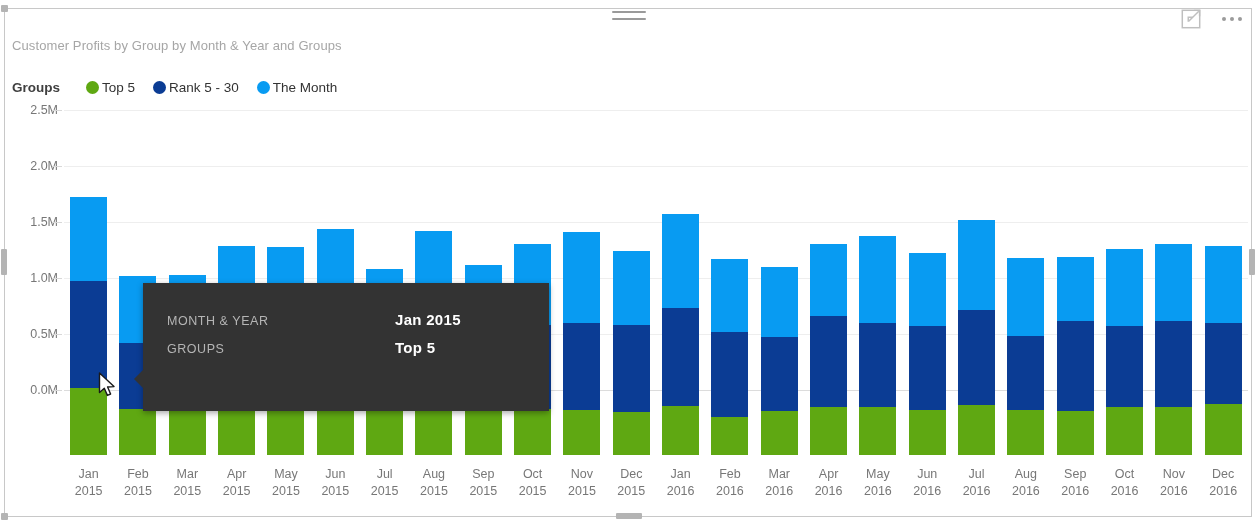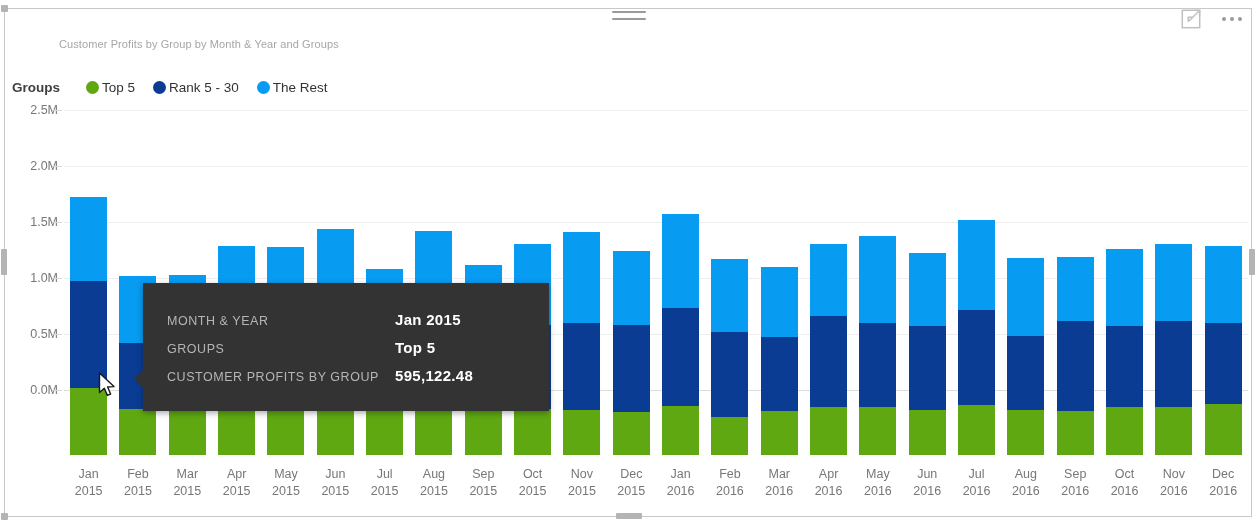--- a/index.html
+++ b/index.html
@@ -51,22 +51,22 @@
     display: flex; gap: 4px; align-items: center;
     height: 22px; cursor: pointer; padding: 0 2px;
   }
   .icon-more span {
     width: 4px; height: 4px; border-radius: 50%; background: #9b9b9b;
   }
 
   
   .viz-title {
     position: absolute; left: 12px; top: 38px;
-    font-size: 11px; color: #a6a6a6; font-weight: 400;
-    letter-spacing: .1px; white-space: nowrap; margin-left: 47px;
+    font-size: 13px; color: #a6a6a6; font-weight: 400;
+    letter-spacing: .1px; white-space: nowrap;
   }
 
   
   .legend {
     position: absolute; left: 12px; top: 80px;
     display: flex; align-items: center; gap: 0;
     white-space: nowrap;
   }
   .legend-title {
     font-size: 13.5px; color: #404040; font-weight: bold;
@@ -217,21 +217,21 @@
       <span class="legend-label">Top 5</span>
     </div>
 
     <div class="legend-item">
       <span class="legend-dot" style="background:#0b3c94"></span>
       <span class="legend-label">Rank 5 - 30</span>
     </div>
 
     <div class="legend-item">
       <span class="legend-dot" style="background:#089bf2"></span>
-      <span class="legend-label">The Rest</span>
+      <span class="legend-label">The Month</span>
     </div>
   </div>
 
   <div class="plot-area">
     <div class="y-axis" id="y-axis">
         <div class="y-tick" style="top: 280px;">0.0M</div>
         <div class="y-tick" style="top: 224px;">0.5M</div>
         <div class="y-tick" style="top: 168px;">1.0M</div>
         <div class="y-tick" style="top: 112px;">1.5M</div>
         <div class="y-tick" style="top: 56px;">2.0M</div>
@@ -523,23 +523,19 @@
 
   <div class="tooltip">
     <div class="tt-row">
       <div class="tt-key">Month &amp; Year</div>
       <div class="tt-val">Jan 2015</div>
     </div>
     <div class="tt-row">
       <div class="tt-key">Groups</div>
       <div class="tt-val">Top 5</div>
     </div>
-    <div class="tt-row">
-      <div class="tt-key">Customer Profits by Group</div>
-      <div class="tt-val">595,122.48</div>
-    </div>
   </div>
 
   <svg class="cursor" width="20" height="28" viewBox="0 0 20 28">
     <path d="M1.5 1 L1.5 20.5 L6.3 16.2 L9.4 23.4 L12.6 22 L9.6 15 L16 14.6 Z" fill="#ffffff" stroke="#1a1a1a" stroke-width="1.4" stroke-linejoin="round"></path>
   </svg>
 
 </div>
 
 </body></html>

